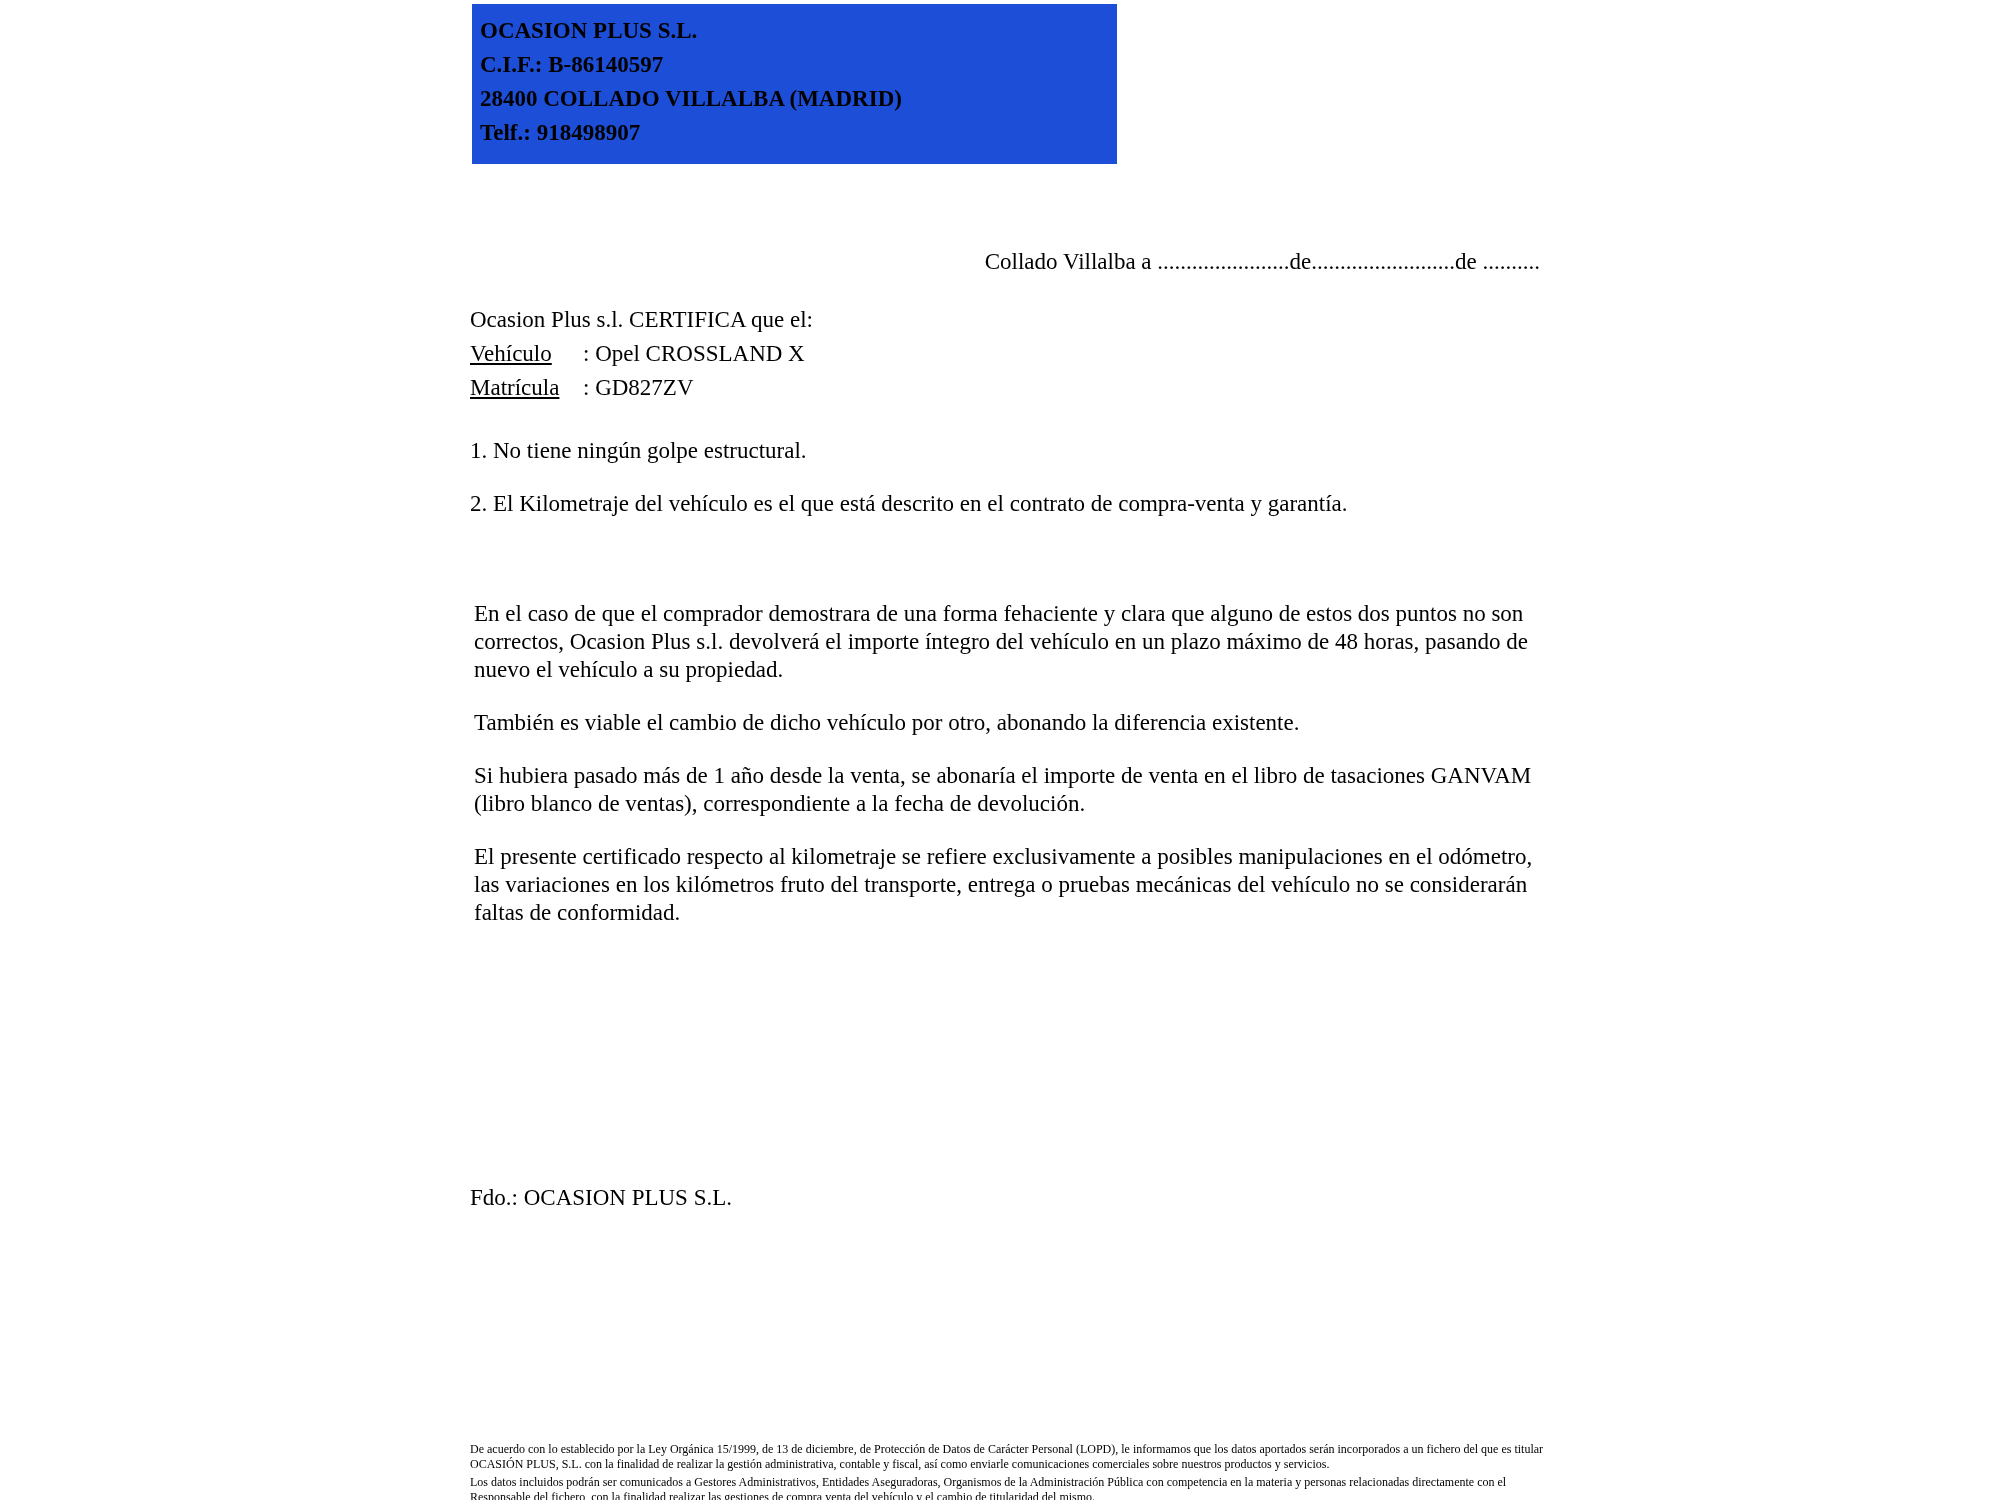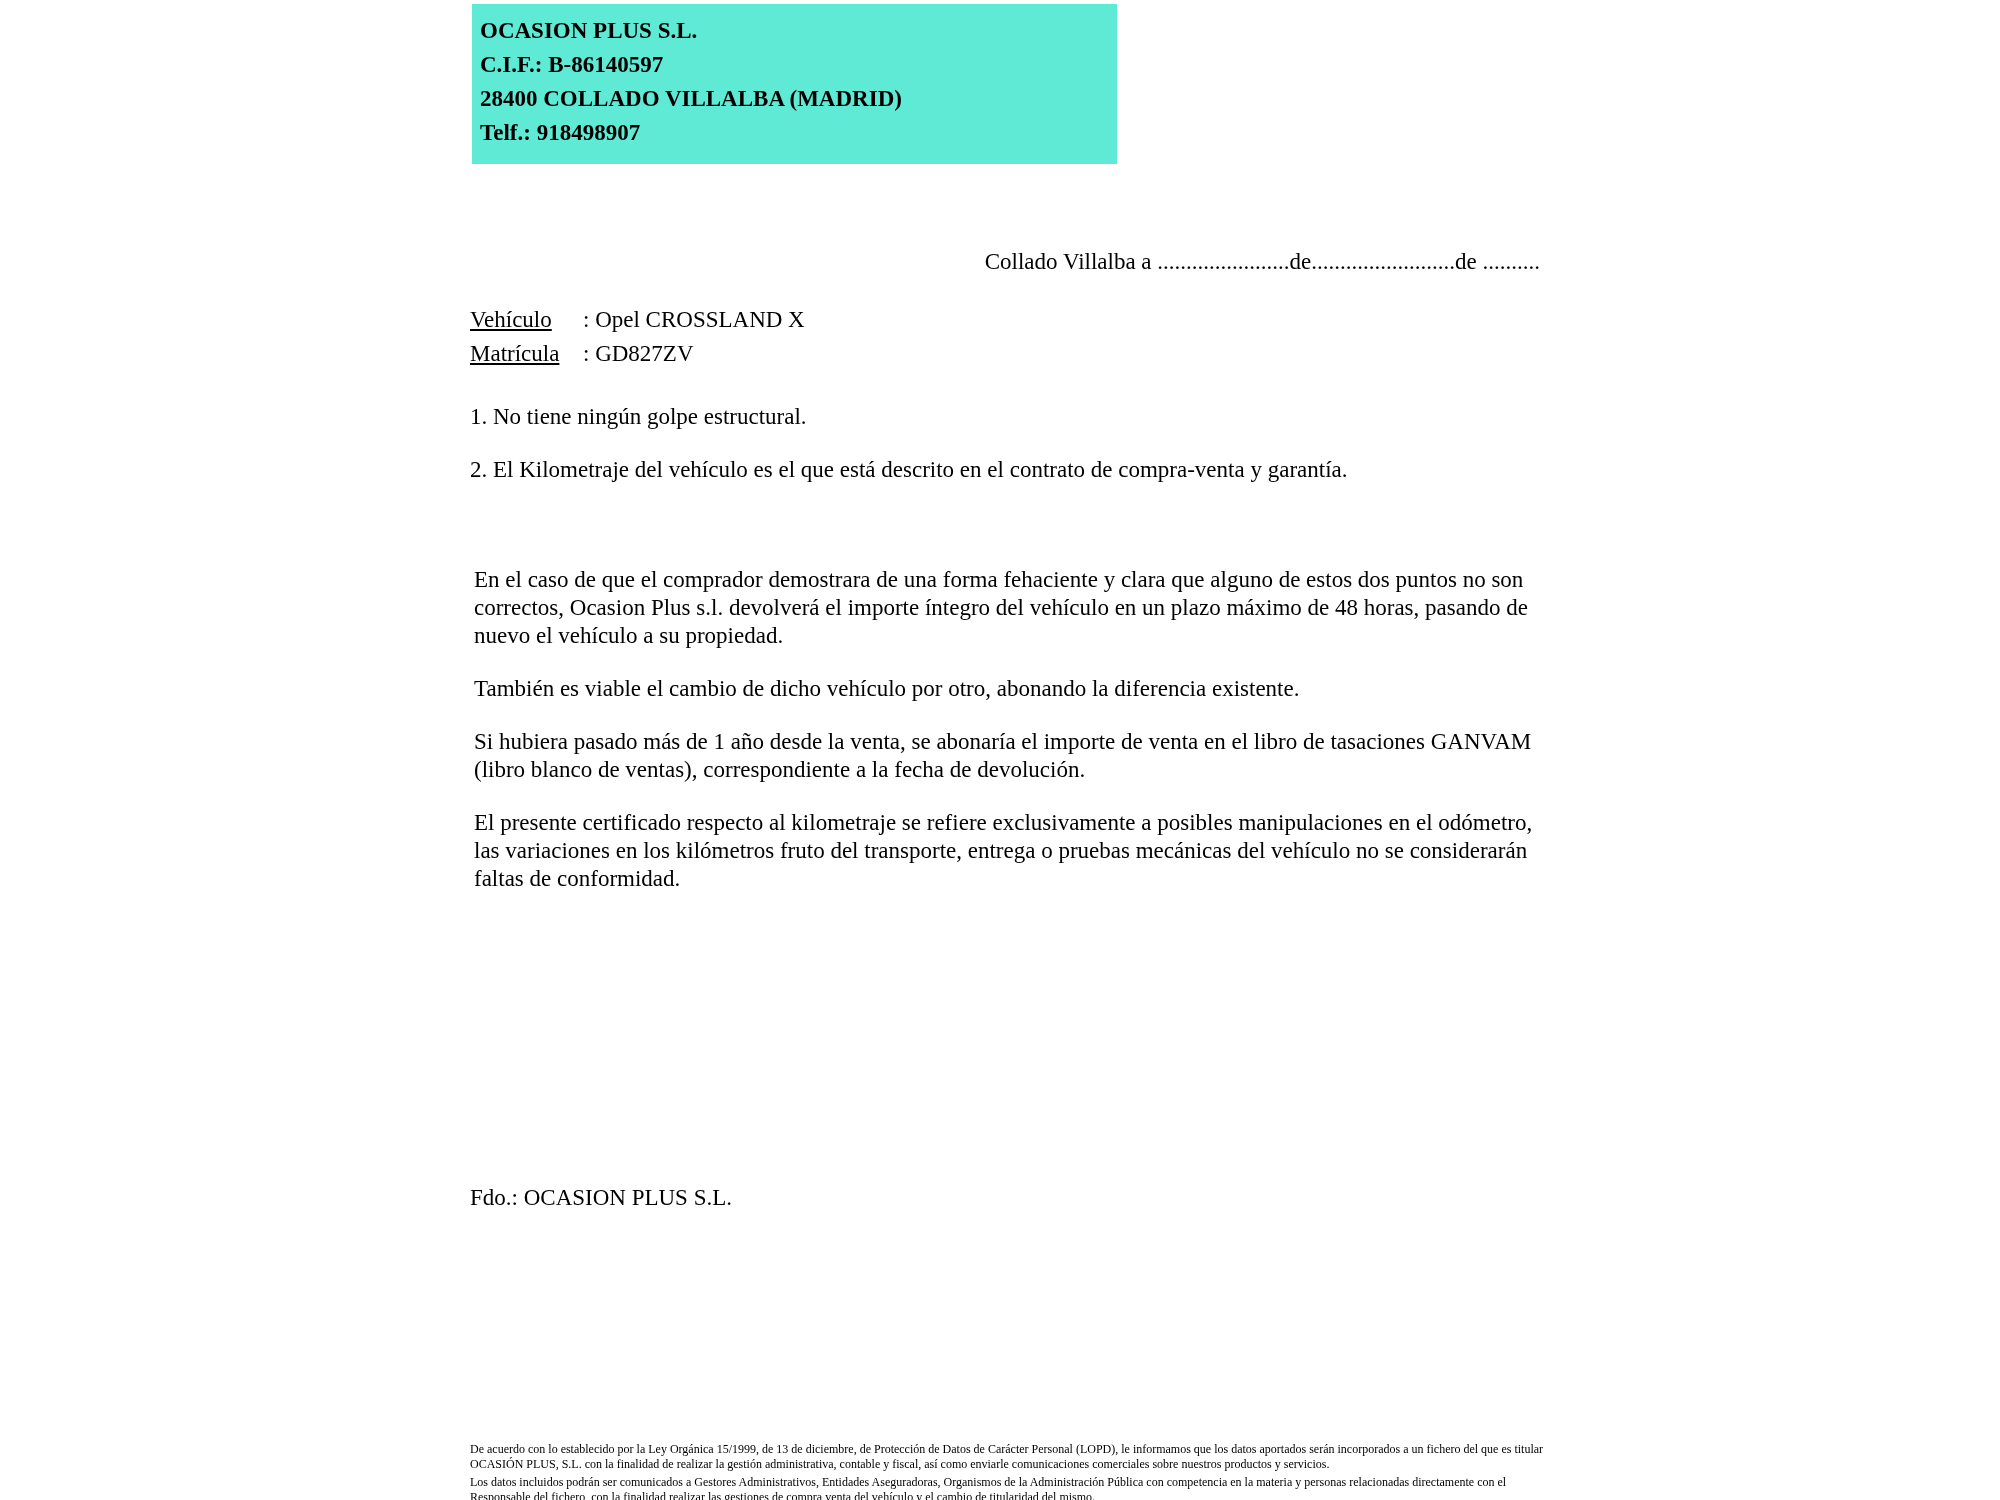--- a/index.html
+++ b/index.html
@@ -16,21 +16,21 @@
     color: #000000;
     overflow: hidden;
   }
 
   
   .header-box {
     position: absolute;
     left: 472px;
     top: 4px;
     width: 645px;
-    background: #5eead4;
+    background: #1d4ed8;
     padding: 10px 10px 14px 8px;
     box-sizing: border-box;
   }
   .header-box .hline {
     font-weight: bold;
     font-size: 23px;
     line-height: 34px;
     white-space: nowrap;
   }
 
@@ -94,20 +94,21 @@
     <div class="hline">OCASION PLUS S.L.</div>
     <div class="hline">C.I.F.: B-86140597</div>
     <div class="hline">28400 COLLADO VILLALBA (MADRID)</div>
     <div class="hline">Telf.: 918498907</div>
   </div>
 
   <div class="date-line">Collado Villalba a .......................de.........................de ..........</div>
 
   <div class="doc-body">
 
+    <div class="cert-line">Ocasion Plus s.l. CERTIFICA que el:</div>
 
     <div class="label-line">
       <span class="lbl">Vehículo</span><span>: Opel CROSSLAND X</span>
     </div>
 
     <div class="label-line">
       <span class="lbl">Matrícula</span><span>: GD827ZV</span>
     </div>
 
     <div class="points">

